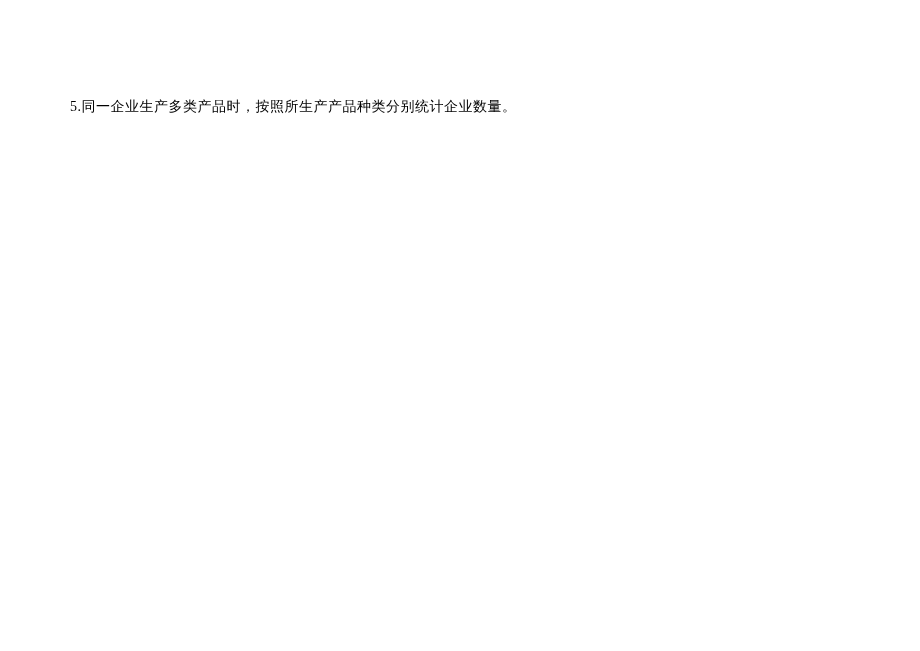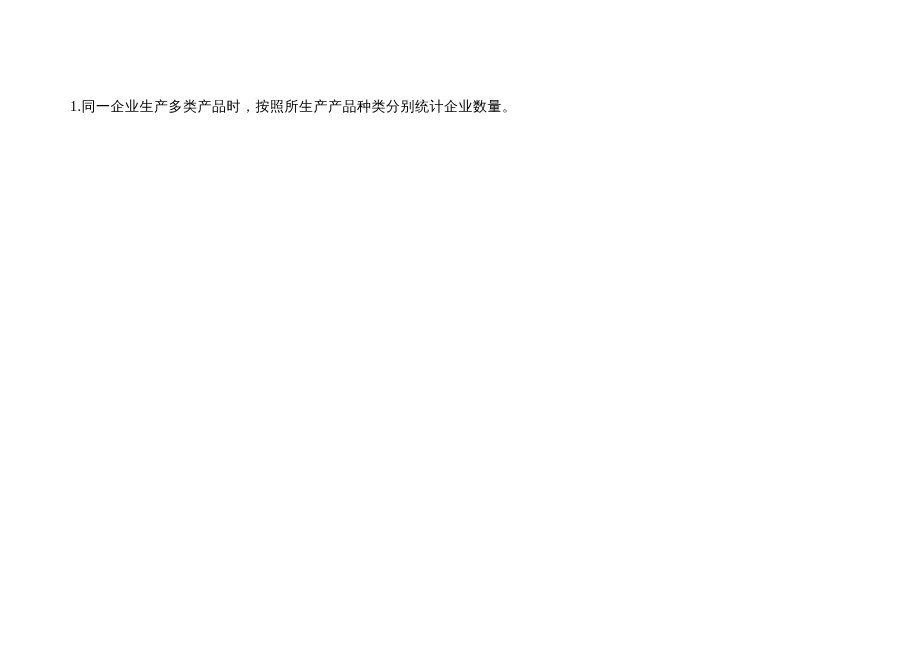--- a/index.html
+++ b/index.html
@@ -20,13 +20,13 @@
       top: 96px;
       font-size: 14px;
       color: #000000;
       line-height: 1.5;
       letter-spacing: 0.5px;
     }
   </style>
 </head>
 <body>
 
-<div class="content-line">1.同一企业生产多类产品时，按照所生产产品种类分别统计企业数量。</div>
+<div class="content-line">5.同一企业生产多类产品时，按照所生产产品种类分别统计企业数量。</div>
 
 </body></html>

